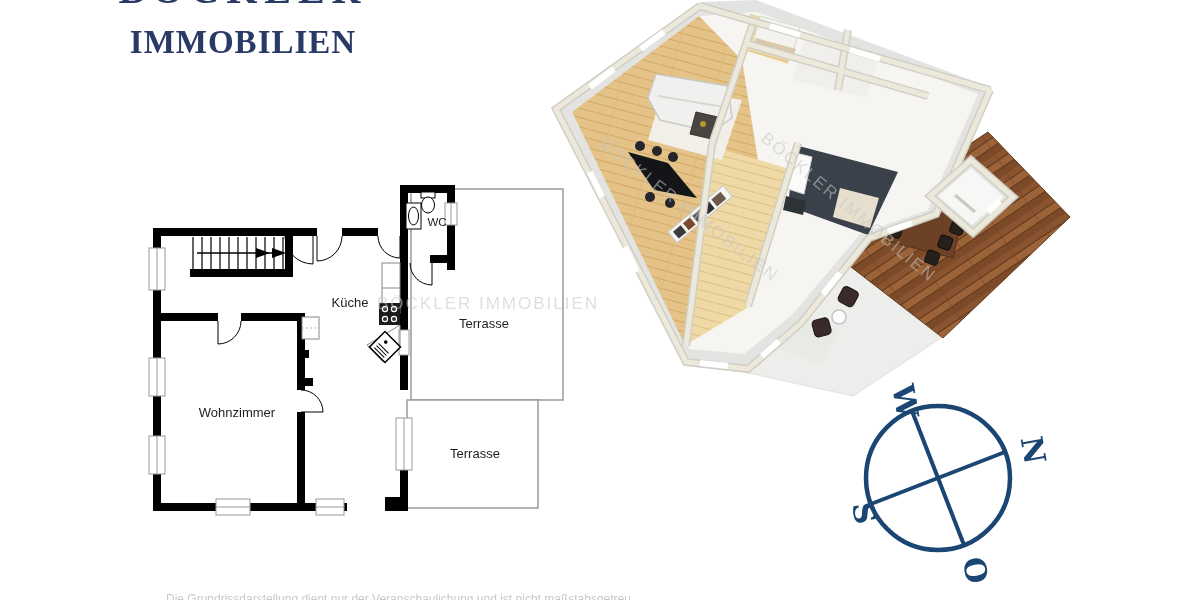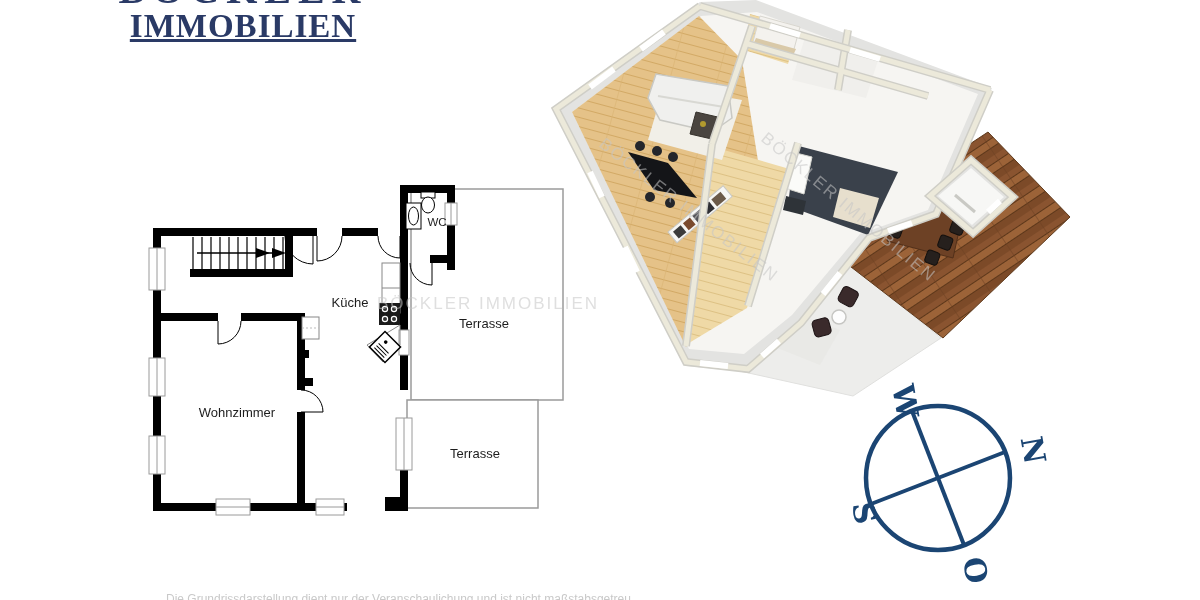--- a/index.html
+++ b/index.html
@@ -6,21 +6,21 @@
   body{
     width:1200px;height:600px;position:relative;overflow:hidden;
     background:#ffffff;font-family:"Liberation Sans",sans-serif;
   }
   #logo{
     position:absolute;left:118px;top:-30px;width:250px;
     text-align:center;color:#2a3a66;font-family:"Liberation Serif",serif;
     font-weight:bold;line-height:1;
   }
   #logo .l1{font-size:40px;letter-spacing:7px;}
-  #logo .l2{font-size:33px;letter-spacing:1px;margin-top:0;text-decoration:underline;}
+  #logo .l2{font-size:33px;letter-spacing:1px;margin-top:16px;}
   #scene{position:absolute;left:0;top:0;}
   #disclaimer{
     position:absolute;left:166px;top:592px;width:890px;
     font-size:12px;color:#c9c9c9;white-space:nowrap;overflow:hidden;
   }
   text{font-family:"Liberation Sans",sans-serif;}
   .roomlabel{font-size:13px;fill:#1d1d1d;}
   .wm{fill:#c6c6c6;opacity:.55;font-size:17px;letter-spacing:2px;}
   .wall3{stroke:#ece9da;stroke-width:5;fill:none;stroke-linecap:butt;}
   .wall3s{stroke:#cfcec7;stroke-width:8;fill:none;stroke-linecap:butt;}

